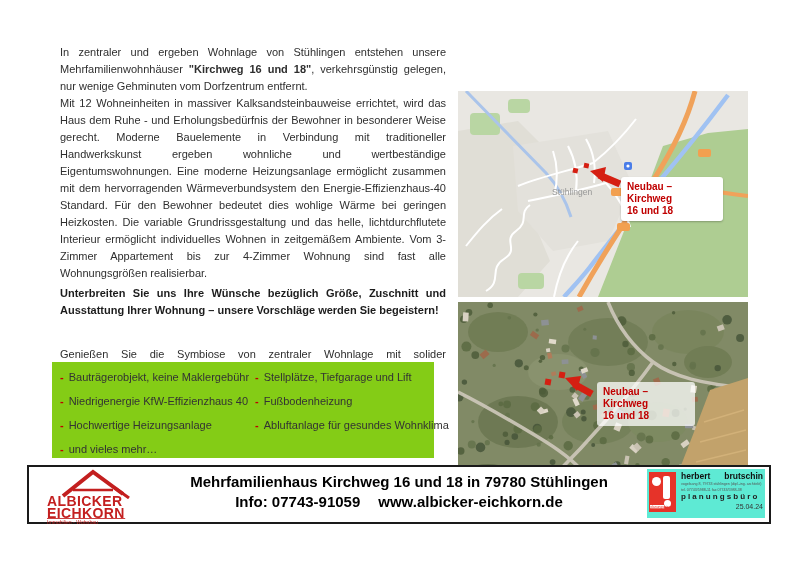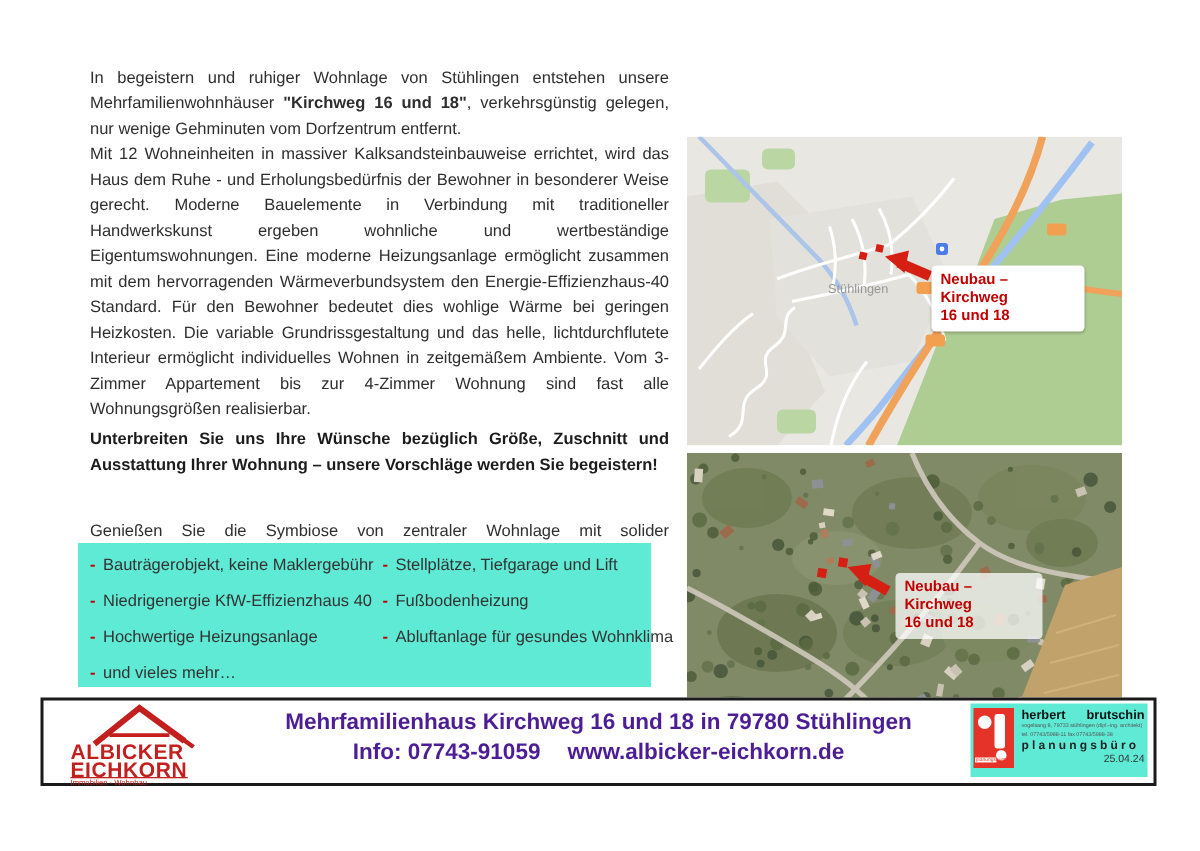--- a/index.html
+++ b/index.html
@@ -7,42 +7,42 @@
         font-family:"Liberation Sans",sans-serif;color:#2e2e2e;}
 
   
   .article{position:absolute;left:60px;top:44px;width:386px;font-size:11px;line-height:17px;
            text-align:justify;color:#2e2e2e;}
   .article p{margin:0;}
   .article .p-bold{font-weight:bold;color:#1c1c1c;margin-top:3px;}
   .article .p-symbiose{margin-top:27px;}
 
   
-  .features-box{position:absolute;left:52px;top:362px;width:382px;height:96px;background:#5eead4;}
+  .features-box{position:absolute;left:52px;top:362px;width:382px;height:96px;background:#84cc16;}
   .fcol{position:absolute;top:9px;}
   .fcol-left{left:8px;width:190px;}
   .fcol-right{left:203px;width:176px;}
   .feat{height:24px;font-size:11px;color:#333;white-space:nowrap;}
   .feat .dash{color:#c00000;font-weight:bold;margin-right:5px;}
 
   
   .map{position:absolute;left:458px;width:324px;overflow:hidden;margin-top:44px;}
   .map-street{top:47px;height:206px;}
   .map-aerial{top:258px;height:202px;}
   .map svg{display:block;}
   .map-label{position:absolute;border-radius:3px;font-weight:bold;color:#c00000;
              font-size:10px;line-height:12px;padding:4px 6px;}
   .map-street .map-label{left:163px;top:86px;width:90px;background:#ffffff;
              box-shadow:0 1px 2px rgba(0,0,0,.25);}
   .map-aerial .map-label{left:139px;top:80px;width:86px;background:rgba(255,255,255,.75);}
 
   
   .footer{position:absolute;left:27px;top:465px;width:740px;height:55px;background:#fff;
           border:2px solid #1a1a1a;}
-  .f-center{position:absolute;left:130px;top:5px;width:480px;text-align:center;color:#4c1d95;}
+  .f-center{position:absolute;left:130px;top:5px;width:480px;text-align:center;color:#000000;}
   .f-title{font-size:15px;font-weight:bold;line-height:20px;}
   .f-info{font-size:15px;font-weight:bold;line-height:20px;}
   .f-info .f-web{margin-left:18px;}
 
   .alb-logo{position:absolute;left:10px;top:1px;width:112px;height:52px;}
   .alb-roof{position:absolute;left:18px;top:1px;}
   .alb-line{position:absolute;left:8px;font-weight:bold;color:#c31f1f;font-size:14px;
             letter-spacing:.4px;line-height:12px;}
   .alb-l1{top:27px;text-align:center;}
   .alb-l2{top:39px;}
@@ -65,21 +65,21 @@
   .b-addrs{height:9px;margin-top:1px;}
   .b-pb{font-size:8px;font-weight:bold;color:#222;letter-spacing:2.1px;margin-top:1px;white-space:nowrap;}
   .b-date{font-size:7px;color:#333;text-align:right;margin-top:2px;}
 </style>
 </head>
 <body>
 
 <div class="page">
 
   <div class="article">
-    <p><span>In begeistern und ruhiger Wohnlage von Stühlingen entstehen unsere Mehrfamilienwohnhäuser </span><b>"Kirchweg 16 und 18"</b><span>, verkehrsgünstig gelegen, nur wenige Gehminuten vom Dorfzentrum entfernt.</span></p>
+    <p><span>In zentraler und ergeben Wohnlage von Stühlingen entstehen unsere Mehrfamilienwohnhäuser </span><b>"Kirchweg 16 und 18"</b><span>, verkehrsgünstig gelegen, nur wenige Gehminuten vom Dorfzentrum entfernt.</span></p>
     <p>Mit 12 Wohneinheiten in massiver Kalksandsteinbauweise errichtet, wird das Haus dem Ruhe - und Erholungsbedürfnis der Bewohner in besonderer Weise gerecht. Moderne Bauelemente in Verbindung mit traditioneller Handwerkskunst ergeben wohnliche und wertbeständige Eigentumswohnungen. Eine moderne Heizungsanlage ermöglicht zusammen mit dem hervorragenden Wärmeverbundsystem den Energie-Effizienzhaus-40 Standard. Für den Bewohner bedeutet dies wohlige Wärme bei geringen Heizkosten. Die variable Grundrissgestaltung und das helle, lichtdurchflutete Interieur ermöglicht individuelles Wohnen in zeitgemäßem Ambiente. Vom 3-Zimmer Appartement bis zur 4-Zimmer Wohnung sind fast alle Wohnungsgrößen realisierbar.</p>
     <p class="p-bold">Unterbreiten Sie uns Ihre Wünsche bezüglich Größe, Zuschnitt und Ausstattung Ihrer Wohnung – unsere Vorschläge werden Sie begeistern!</p>
     <p class="p-symbiose">Genießen Sie die Symbiose von zentraler Wohnlage mit solider Massivbauweise und ansprechender Architektur.</p>
   </div>
 
   <div class="features-box">
     <div class="fcol fcol-left">
       <div class="feat"><span class="dash">-</span><span>Bauträgerobjekt, keine Maklergebühr</span></div>
       <div class="feat"><span class="dash">-</span><span>Niedrigenergie KfW-Effizienzhaus 40</span></div>
       <div class="feat"><span class="dash">-</span><span>Hochwertige Heizungsanlage</span></div>

